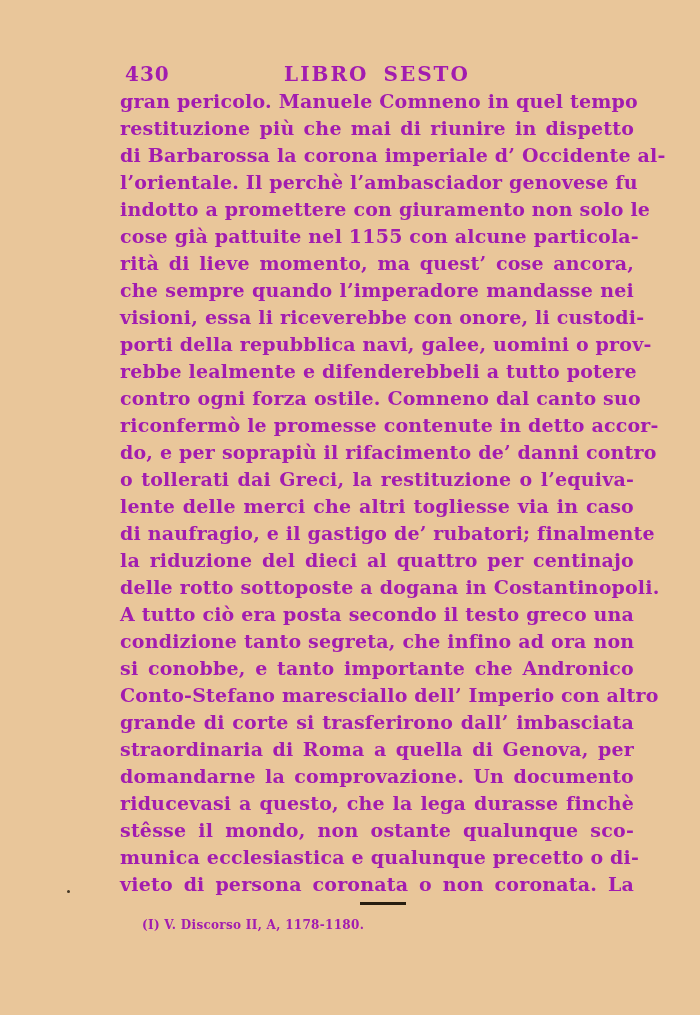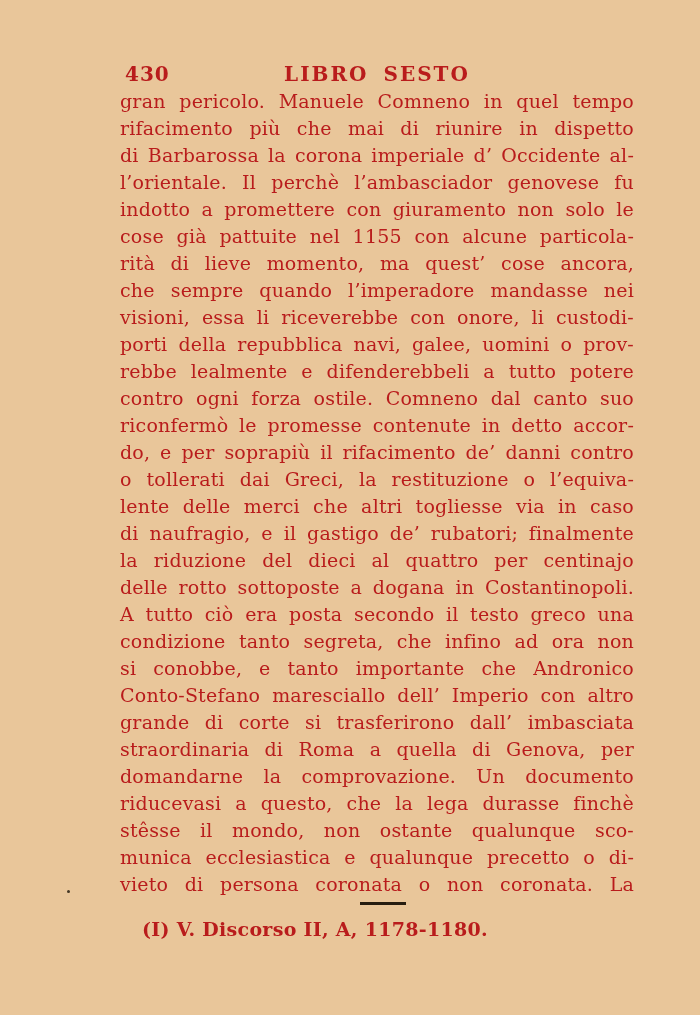--- a/index.html
+++ b/index.html
@@ -3,21 +3,21 @@
 <meta charset="utf-8">
 <style>
   html, body { margin: 0; padding: 0; }
   .page {
     position: relative;
     width: 700px;
     height: 1015px;
     background: #e9c69a;
     overflow: hidden;
     font-family: "DejaVu Serif", "Liberation Serif", serif;
-    color: #b91c1c;
+    color: #a21caf;
   }
   .content {
     position: absolute;
     left: 120px;
     top: 62px;
     width: 514px;
   }
   .header {
     position: relative;
     height: 24px;
@@ -34,41 +34,41 @@
     display: block;
     text-align: center;
     font-size: 20px;
     font-weight: bold;
     letter-spacing: 2px;
     word-spacing: 6px;
   }
   .body-text {
     margin-top: 2px;
     font-size: 19px;
-    font-weight: normal;
+    font-weight: bold;
     line-height: 27px;
     letter-spacing: 0.2px;
   }
   .text-line {
     text-align: justify;
     text-align-last: justify;
     white-space: nowrap;
     height: 27px;
     overflow: visible;
   }
   .footnote-rule {
     width: 46px;
     height: 3px;
     background: #271d10;
     margin: 4px 0 0 240px;
   }
   .footnote {
     margin-top: 13px;
     padding-left: 22px;
-    font-size: 19px;
+    font-size: 12px;
     font-weight: bold;
     letter-spacing: 0.3px;
   }
   .ink-speck {
     position: absolute;
     left: 67px;
     top: 890px;
     width: 3px;
     height: 3px;
     border-radius: 50%;
@@ -81,21 +81,21 @@
 <div class="page">
   <div class="ink-speck"></div>
   <div class="content">
     <div class="header">
       <span class="page-number">430</span>
       <span class="running-title">LIBRO SESTO</span>
     </div>
     <div class="body-text">
 
     <div class="text-line">gran pericolo. Manuele Comneno in quel tempo</div>
-        <div class="text-line">rifacimento più che mai di riunire in dispetto</div>
+        <div class="text-line">restituzione più che mai di riunire in dispetto</div>
         <div class="text-line">di Barbarossa la corona imperiale d’ Occidente al-</div>
         <div class="text-line">l’orientale. Il perchè l’ambasciador genovese fu</div>
         <div class="text-line">indotto a promettere con giuramento non solo le</div>
         <div class="text-line">cose già pattuite nel 1155 con alcune particola-</div>
         <div class="text-line">rità di lieve momento, ma quest’ cose ancora,</div>
         <div class="text-line">che sempre quando l’imperadore mandasse nei</div>
         <div class="text-line">visioni, essa li riceverebbe con onore, li custodi-</div>
         <div class="text-line">porti della repubblica navi, galee, uomini o prov-</div>
         <div class="text-line">rebbe lealmente e difenderebbeli a tutto potere</div>
         <div class="text-line">contro ogni forza ostile. Comneno dal canto suo</div>

